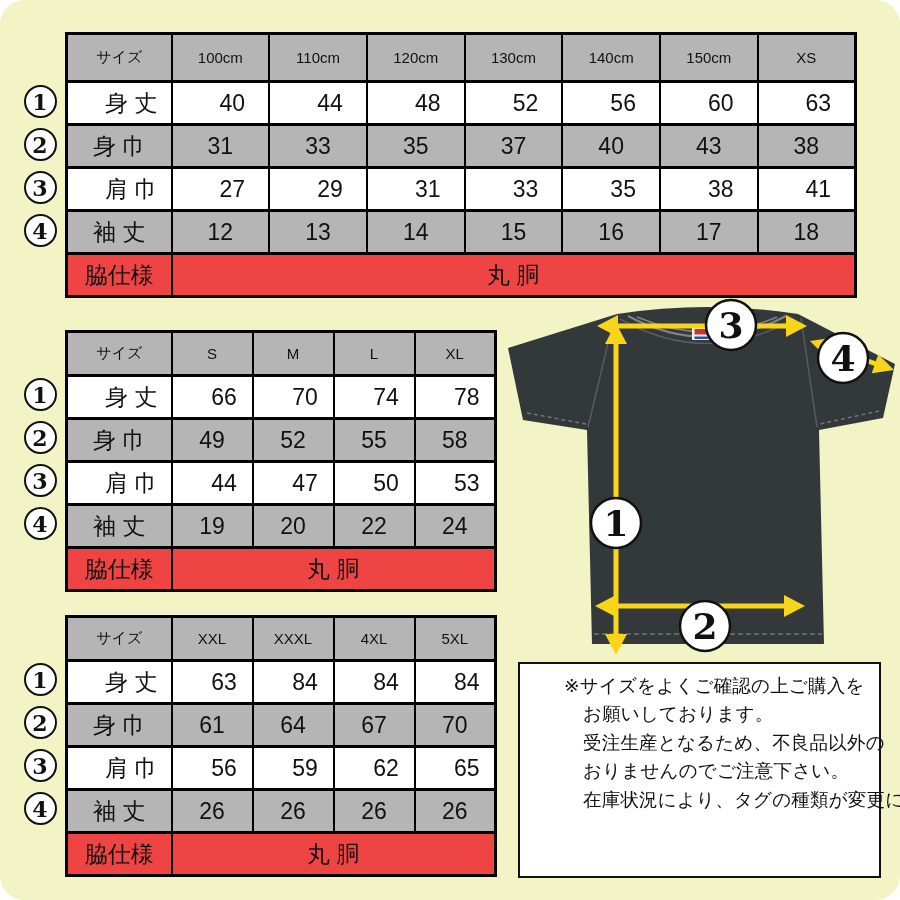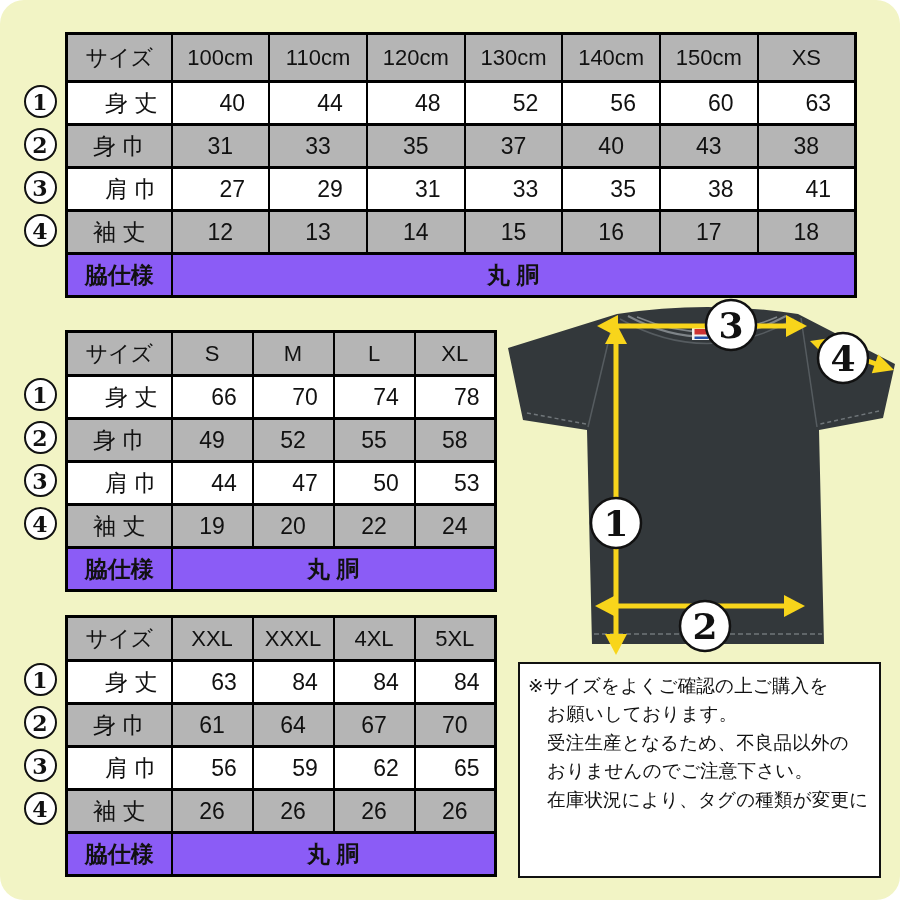--- a/index.html
+++ b/index.html
@@ -12,41 +12,41 @@
   .size-table {
     border-collapse:collapse; table-layout:fixed; width:100%;
     background:#ffffff; border:3px solid #000;
   }
   .size-table th, .size-table td {
     border:2px solid #000; border-top-width:3px; border-bottom-width:3px;
     text-align:center; vertical-align:middle; padding:0;
     font-size:23px; font-weight:500; color:#111;
     overflow:hidden; white-space:nowrap;
   }
-  .size-table thead th { background:#b5b5b5; font-size:22px; height:41px; }
+  .size-table thead th { background:#b5b5b5; font-size:15px; height:41px; }
   .table-block.t1 .size-table thead th { height:45px; }
   .size-table td { height:40px; }
   tr.row-white td { background:#ffffff;padding-left:24px; }
   tr.row-gray td { background:#b5b5b5; }
-  tr.footer-row td { background:#8b5cf6;font-weight:bold; }
+  tr.footer-row td { background:#ef4444; }
   .markers { position:absolute; left:-46px; width:42px; display:flex; flex-direction:column; }
   .marker-slot { height:43px; display:flex; align-items:center; justify-content:center; }
   .circle-num {
     width:33px; height:33px; border:2.5px solid #111; border-radius:50%;
     background:#fff; box-sizing:border-box;
     font-family:"DejaVu Serif","Liberation Serif",serif; font-size:22px; font-weight:700;
     display:flex; align-items:center; justify-content:center; line-height:1;
   }
   #tshirt-figure { position:absolute; left:502px; top:296px; width:400px; height:366px; margin:0; }
   .note-box {
     position:absolute; left:518px; top:662px; width:363px; height:216px;
     background:#ffffff; border:2px solid #111; box-sizing:border-box;
     padding:8px 4px 8px 8px;
   }
-  .note-line { font-size:18.5px; line-height:28.4px; letter-spacing:0.2px; color:#111; white-space:nowrap; }
+  .note-line { font-size:18.5px; line-height:28.4px; letter-spacing:0.2px; color:#111; white-space:nowrap;margin-left:36px; }
   .note-line.indent { padding-left:19px; }
   .diag-num {
     font-family:"DejaVu Serif","Liberation Serif",serif; font-weight:700;
     font-size:36px; fill:#111;
   }
 </style>
 </head>
 <body>
 
 <div id="canvas">

